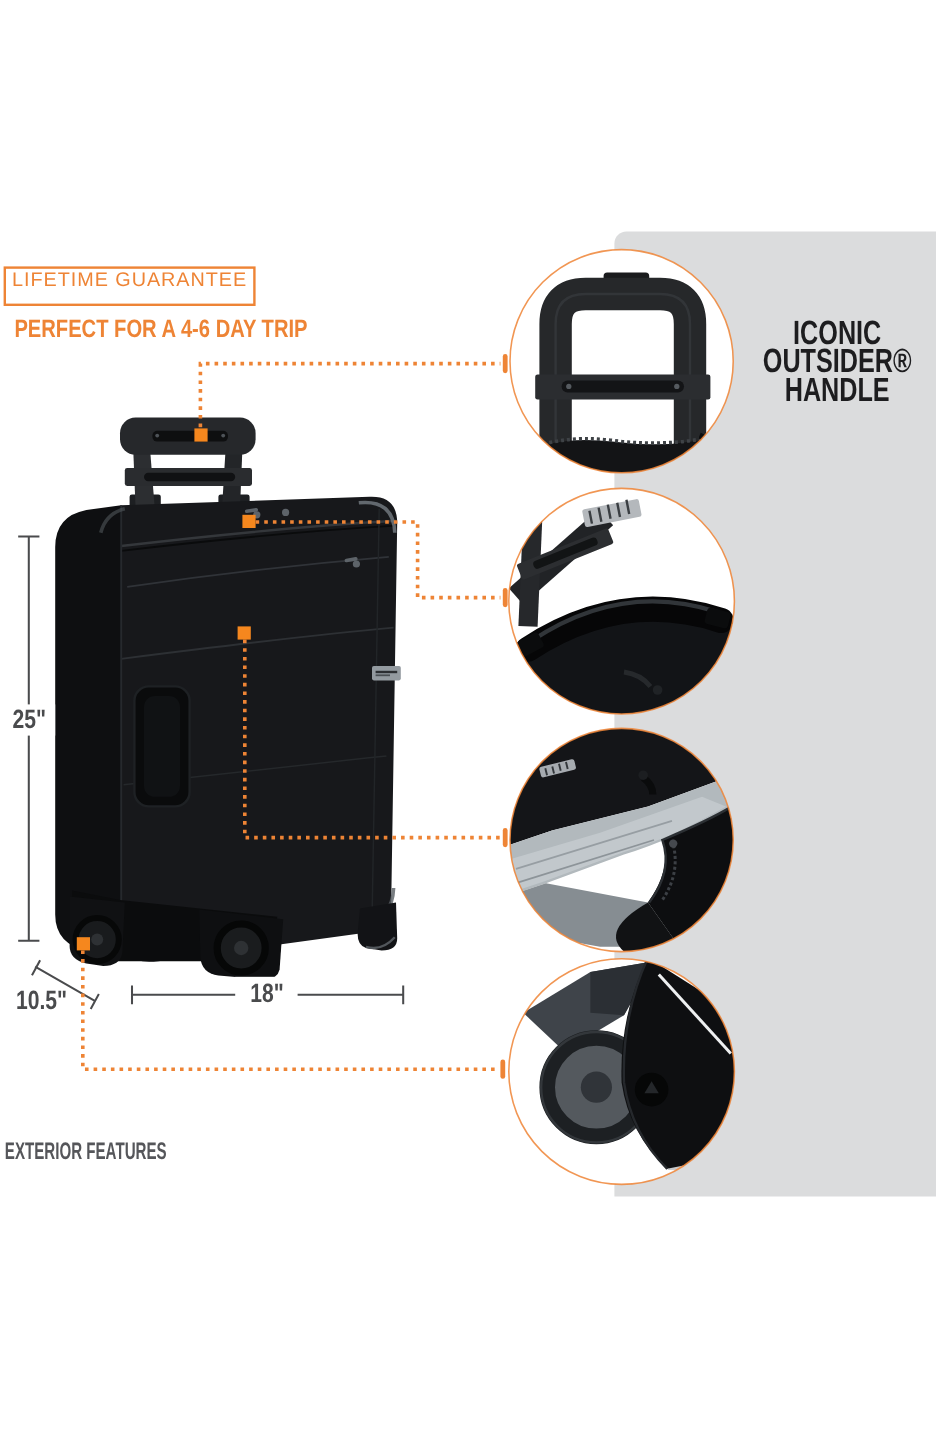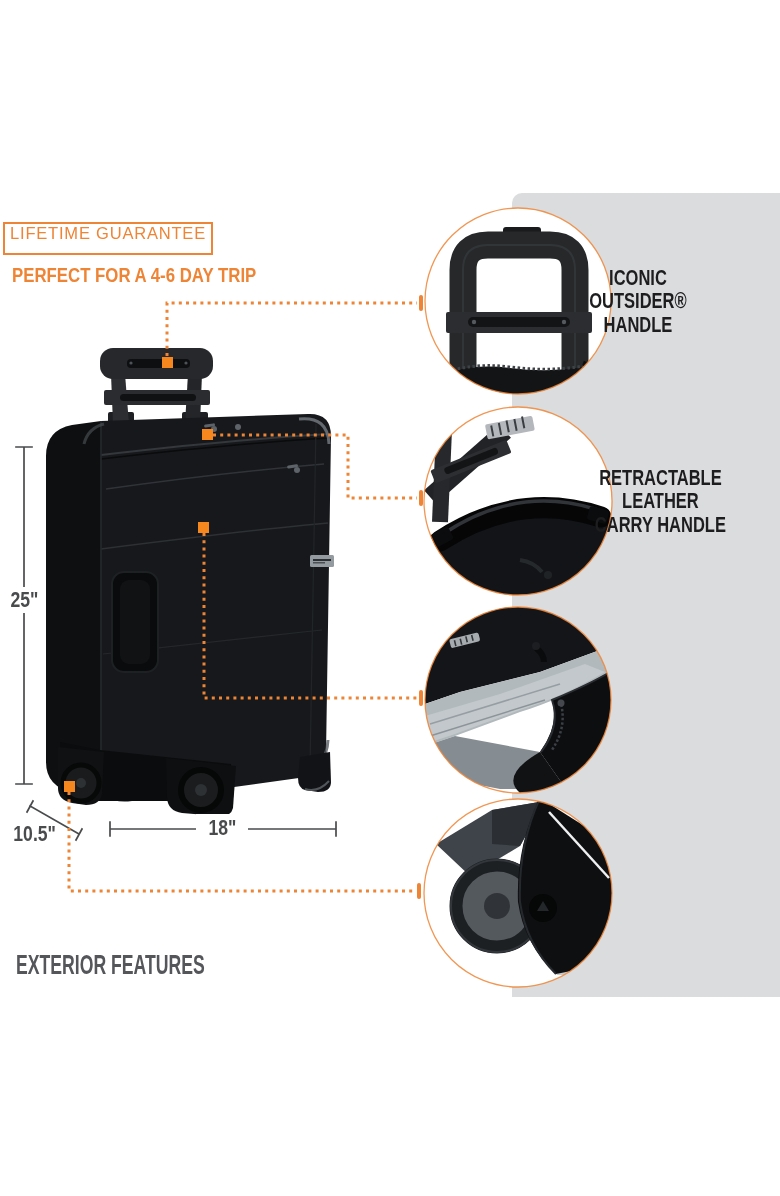--- a/index.html
+++ b/index.html
@@ -9,29 +9,29 @@
         background:var(--band-gray,#DBDCDD);border-radius:10px 0 0 0;}
   .scene{position:absolute;left:0;top:0;z-index:2;}
   .lbl{position:absolute;z-index:3;}
   .cond{display:inline-block;transform:scaleX(.78);transform-origin:center;white-space:pre-line;}
   .cond.left{transform-origin:left center;}
   .badge{left:3px;top:222px;width:210px;height:33px;border:2px solid var(--accent-orange,#EE8435);
          box-sizing:border-box;display:flex;align-items:flex-start;justify-content:center;
          color:var(--accent-orange,#EE8435);font-size:16.5px;letter-spacing:.8px;white-space:nowrap;}
   .tagline{left:0;top:263px;color:var(--accent-orange,#EE8435);font-weight:bold;font-size:21px;margin-left:12px;}
   .tagline .cond{transform:scaleX(.8);}
-  .feature-label{left:573px;width:176px;height:96px;display:flex;align-items:center;justify-content:flex-start;
-                 color:var(--label-dark,#1D1D1F);font-weight:bold;font-size:22px;line-height:23.5px;text-align:center;}
+  .feature-label{left:604px;width:176px;height:96px;display:flex;align-items:center;justify-content:flex-end;
+                 color:var(--label-dark,#1D1D1F);font-weight:bold;font-size:28px;line-height:23.5px;text-align:center;}
   .feature-label .cond{transform:scaleX(.75);}
   .dim-label{color:var(--dim-gray,#4A4B4D);font-weight:bold;font-size:22px;text-align:center;}
   .dim-label .cond{transform:scaleX(.8);}
   .dim-h{left:2px;top:587px;width:44px;height:26px;line-height:26px;background:#fff;}
   .dim-w{left:196px;top:814px;width:52px;height:28px;line-height:28px;background:#fff;}
   .dim-d{left:6px;top:822px;width:58px;height:24px;line-height:24px;}
-  .footer{left:16px;top:949px;color:var(--footer-gray,#55565A);font-weight:bold;font-size:28px;}
+  .footer{left:4px;top:949px;color:var(--footer-gray,#55565A);font-weight:bold;font-size:20px;}
   .footer .cond{transform:scaleX(.63);}
   
   .connector{stroke:var(--accent-orange,#EE8435);stroke-width:3;fill:none;stroke-dasharray:3 4.2;}
   .term{stroke:var(--accent-orange,#EE8435);stroke-width:4;stroke-linecap:round;}
   .msq{fill:var(--marker-orange,#F5871E);}
   .dim{stroke:var(--dim-gray,#4A4B4D);stroke-width:1.7;stroke-linecap:square;fill:none;}
   .ringfill{fill:#fff;}
   .ring{fill:none;stroke:var(--accent-orange,#EE8435);stroke-width:1.3;opacity:.85;}
 </style>
 </head>
@@ -248,23 +248,18 @@
   </div>
   <div class="lbl dim-label dim-d">
     <span class="cond">10.5"</span>
   </div>
 
   <div class="lbl feature-label" style="top:253px">
     <span class="cond">ICONIC
 OUTSIDER®
 HANDLE</span>
   </div>
-  <div class="lbl feature-label" style="top:453px">
-    <span class="cond">RETRACTABLE
-LEATHER
-CARRY HANDLE</span>
-  </div>
 
   <div class="lbl footer">
     <span class="cond left">EXTERIOR FEATURES</span>
   </div>
 
 </div>
 
 </body></html>

